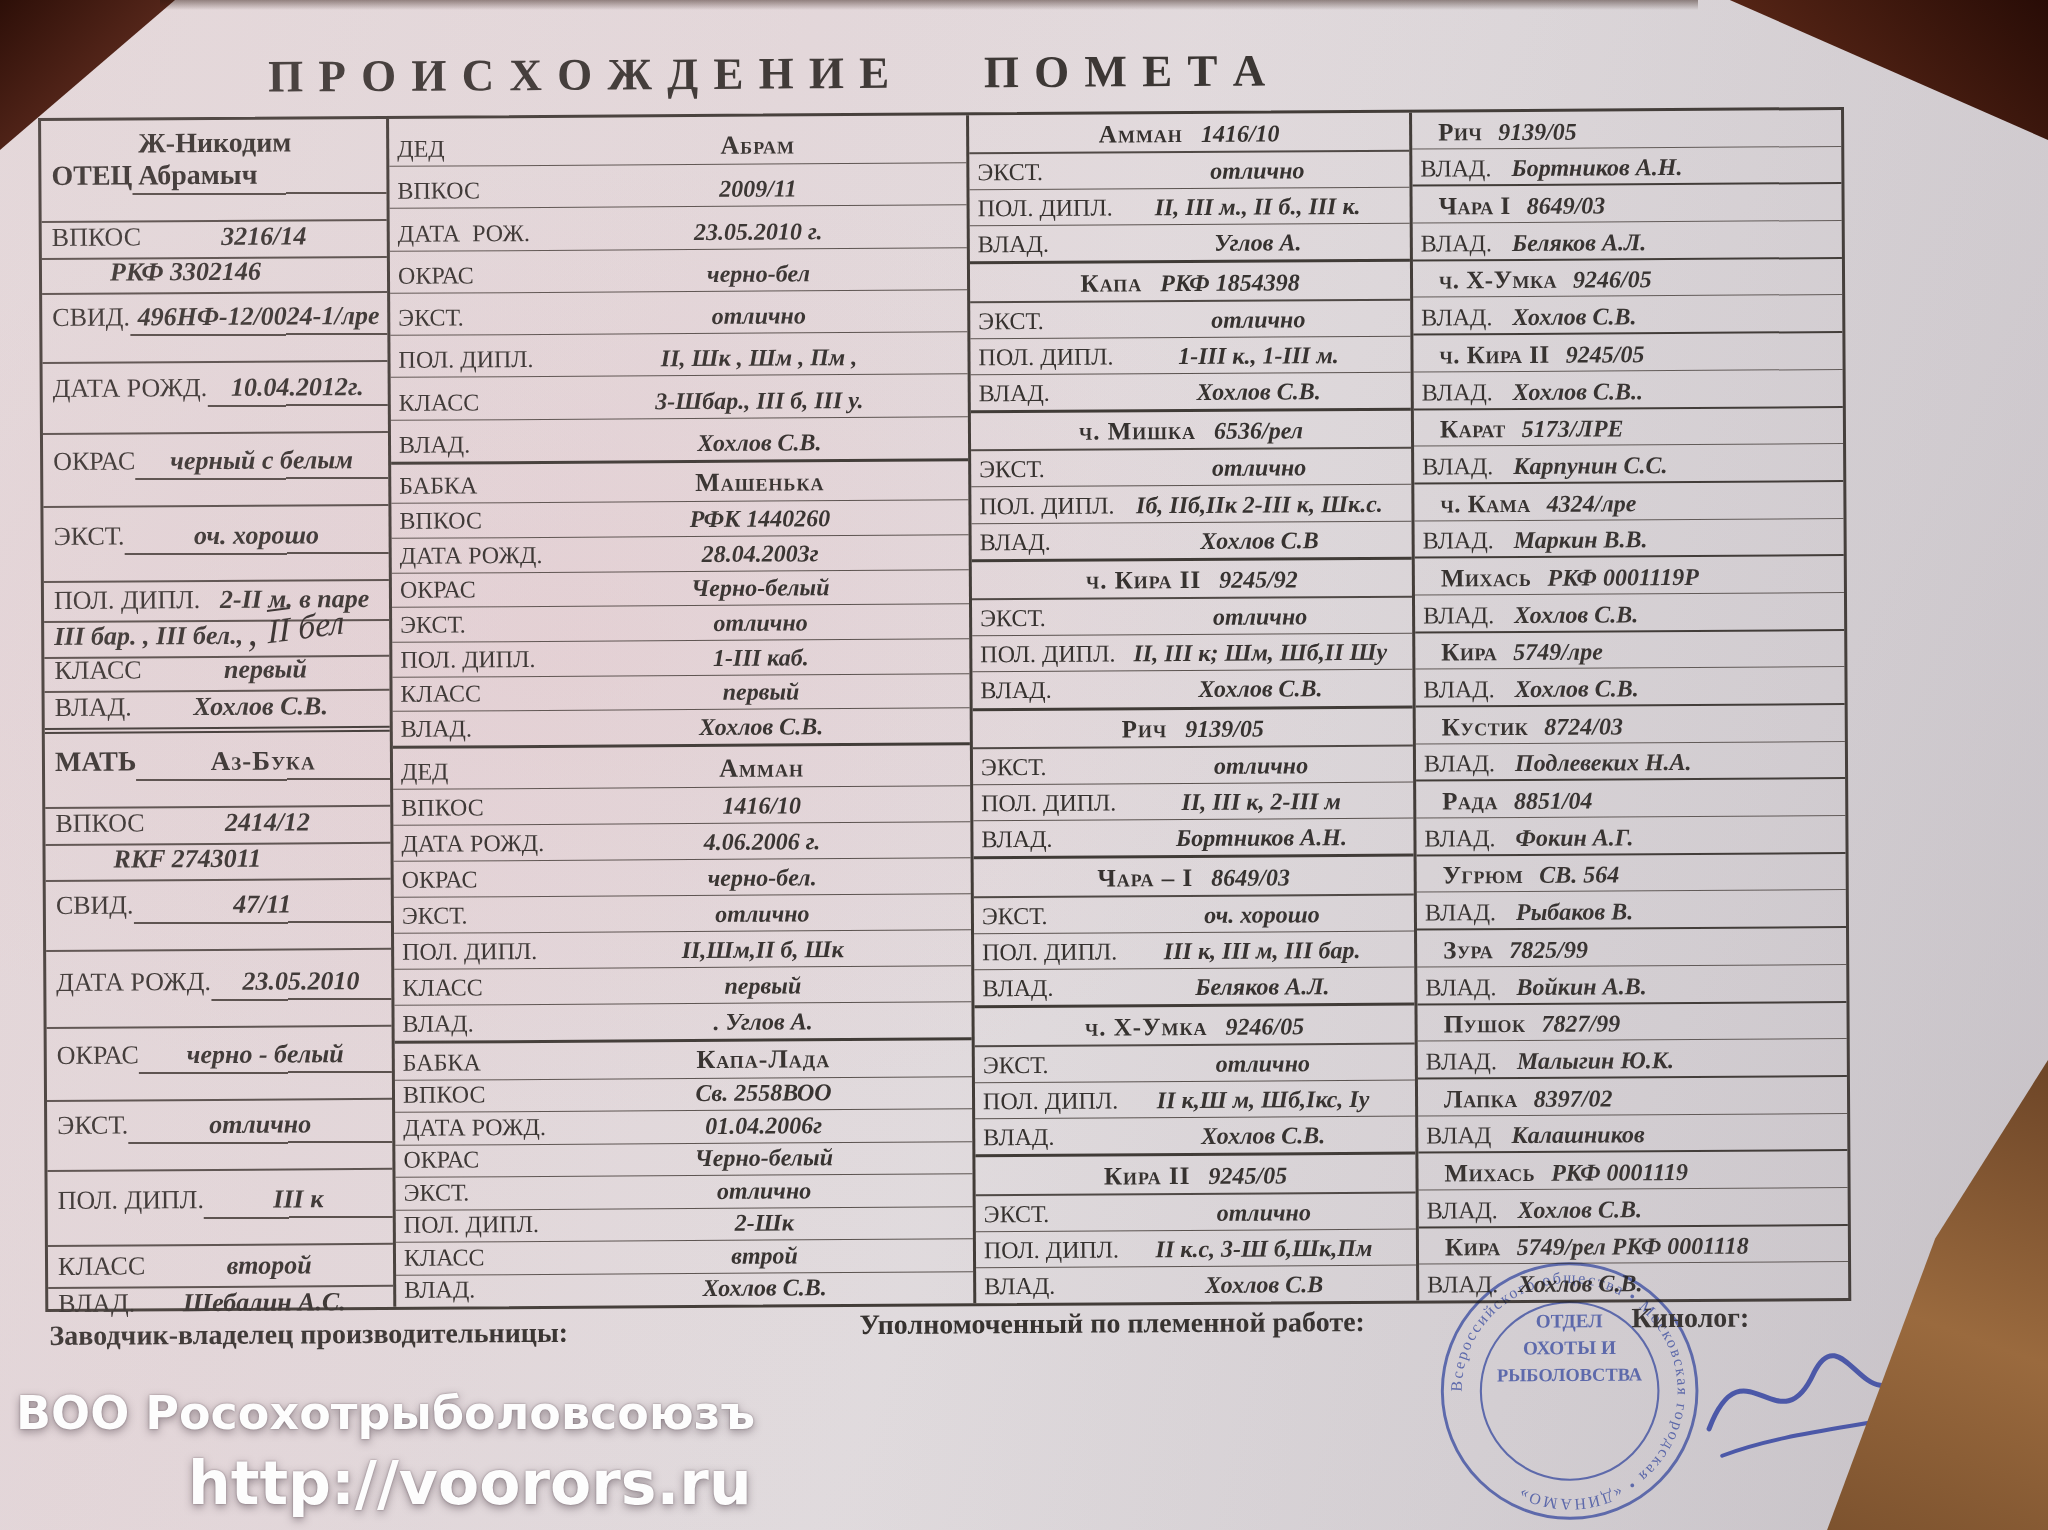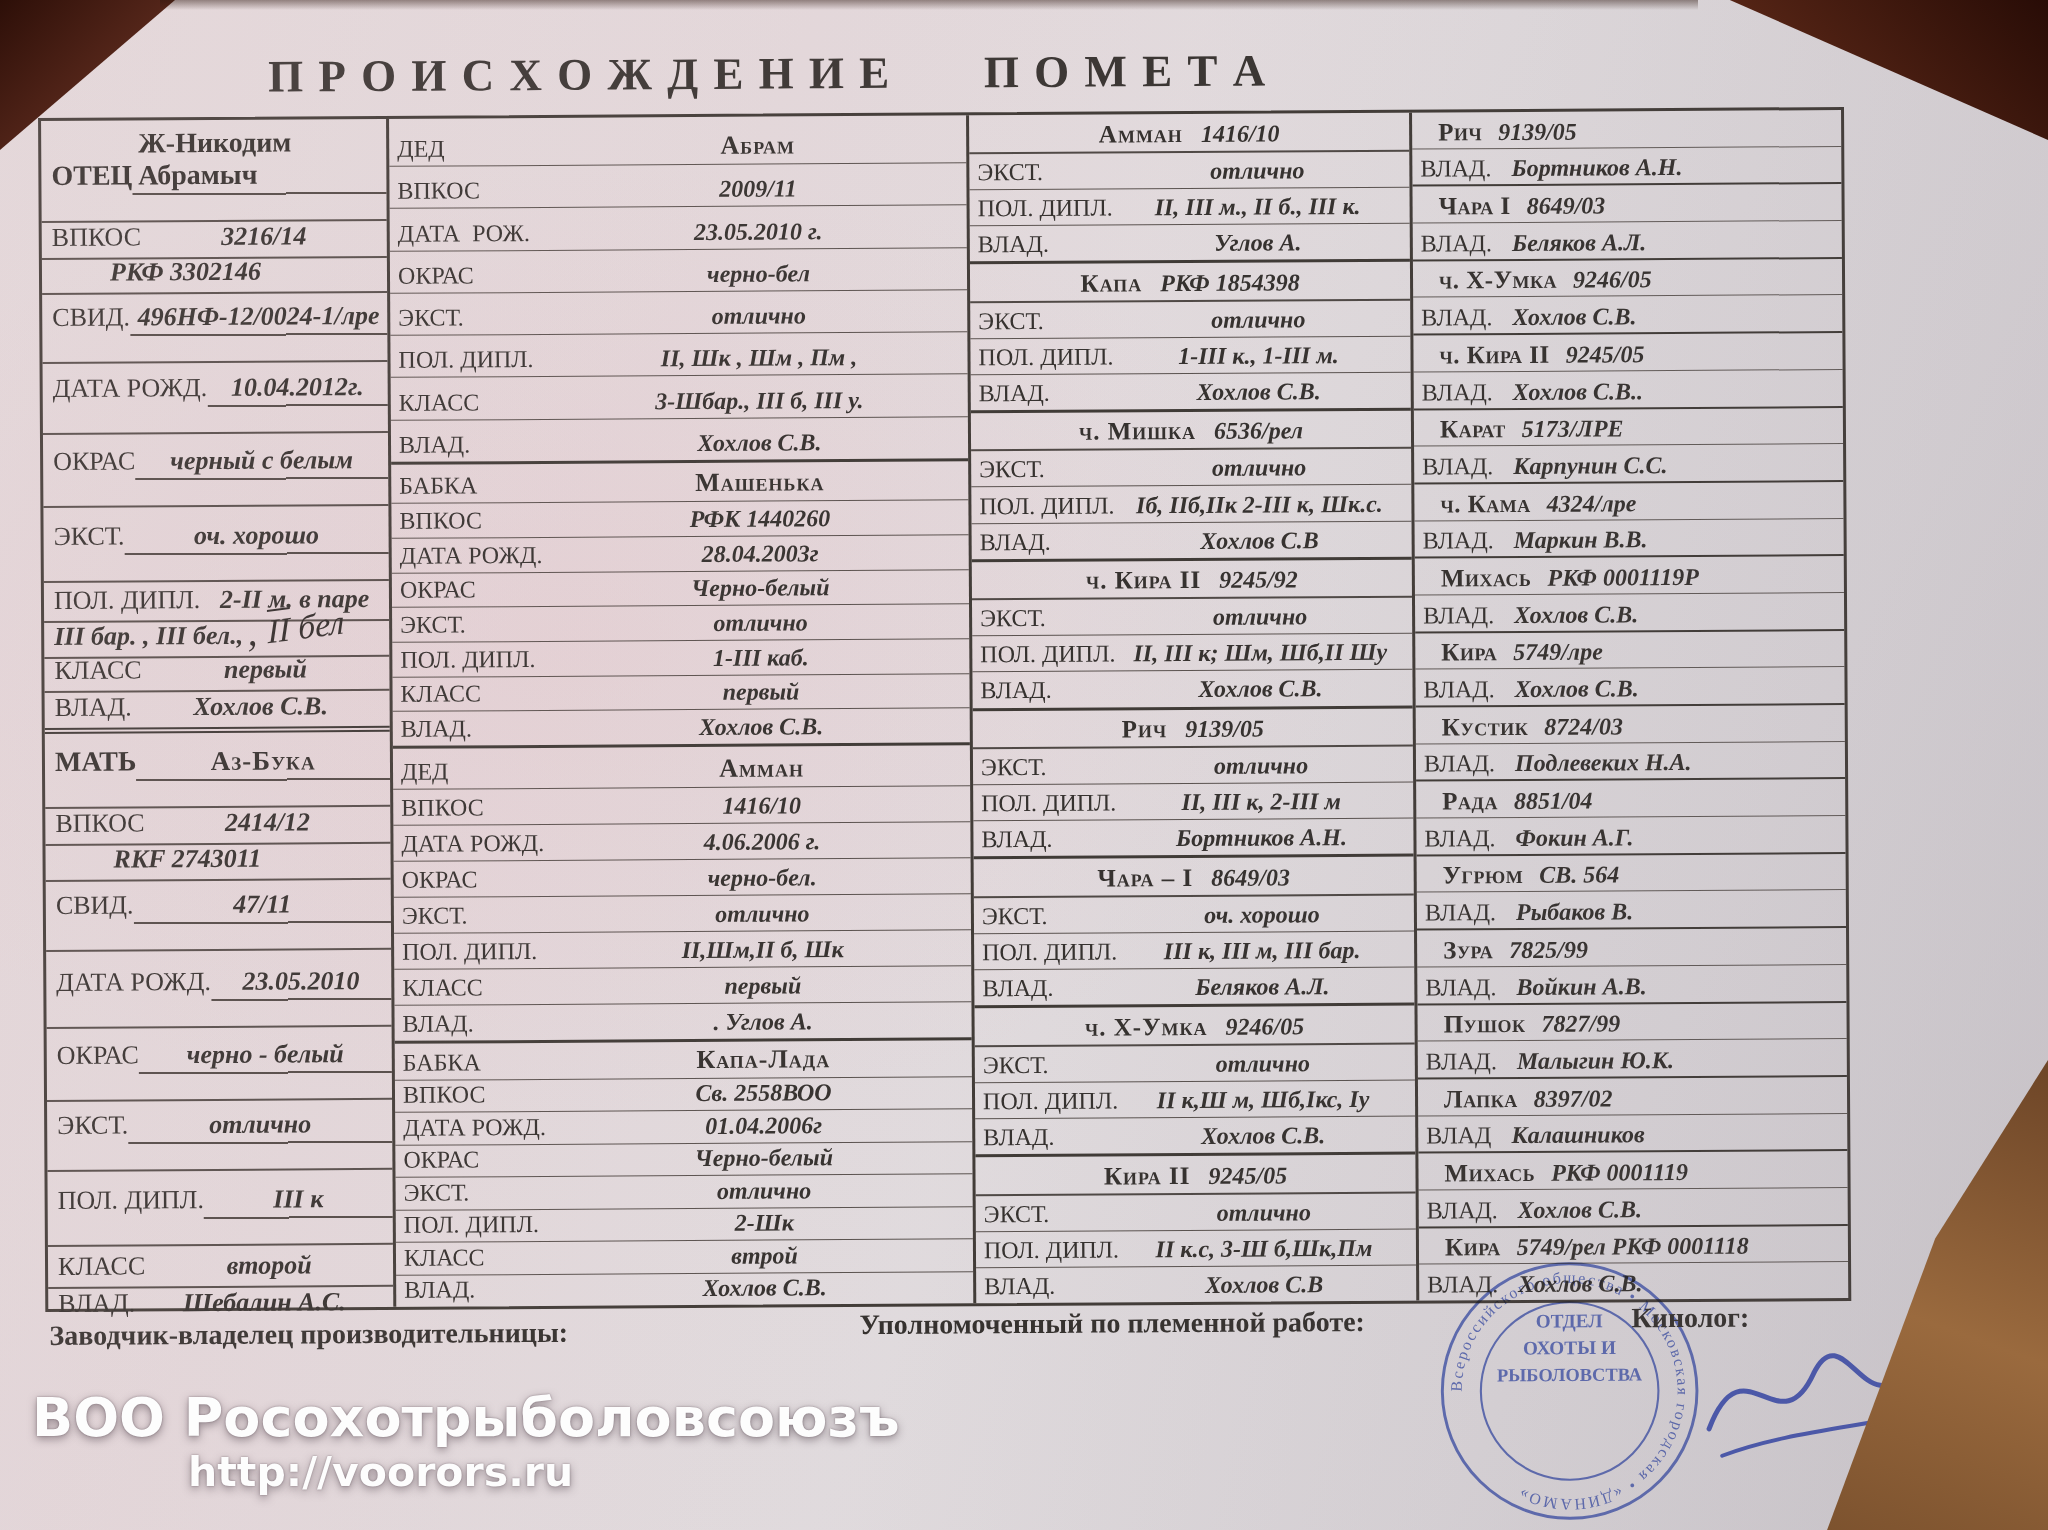--- a/index.html
+++ b/index.html
@@ -122,22 +122,22 @@
   .officer{left:856px;top:1308px;}
   .cynologist{left:1628px;top:1306px;}
 
   
   .stamp{position:absolute;left:1405px;top:1262px;z-index:4;mix-blend-mode:multiply;opacity:.88;}
   .signature{position:absolute;left:1690px;top:1288px;z-index:6;mix-blend-mode:multiply;opacity:.92;}
 
   
   .wm{position:absolute;z-index:10;font-family:"DejaVu Sans","Liberation Sans",sans-serif;
     font-weight:700;color:#fdfdfd;text-shadow:0 3px 8px rgba(70,55,65,.5),0 0 2px rgba(90,70,80,.6);}
-  .wm1{left:32px;top:1386px;font-size:54px;}
-  .wm2{left:188px;top:1448px;font-size:41px;text-align:center;}
+  .wm1{left:16px;top:1386px;font-size:46px;}
+  .wm2{left:188px;top:1448px;font-size:60px;text-align:center;}
 </style>
 </head>
 <body>
 
 <div class="page">
 
   <div class="sheet">
 
     <div class="title">П Р О И С Х О Ж Д Е Н И Е       П О М Е Т А</div>
 

